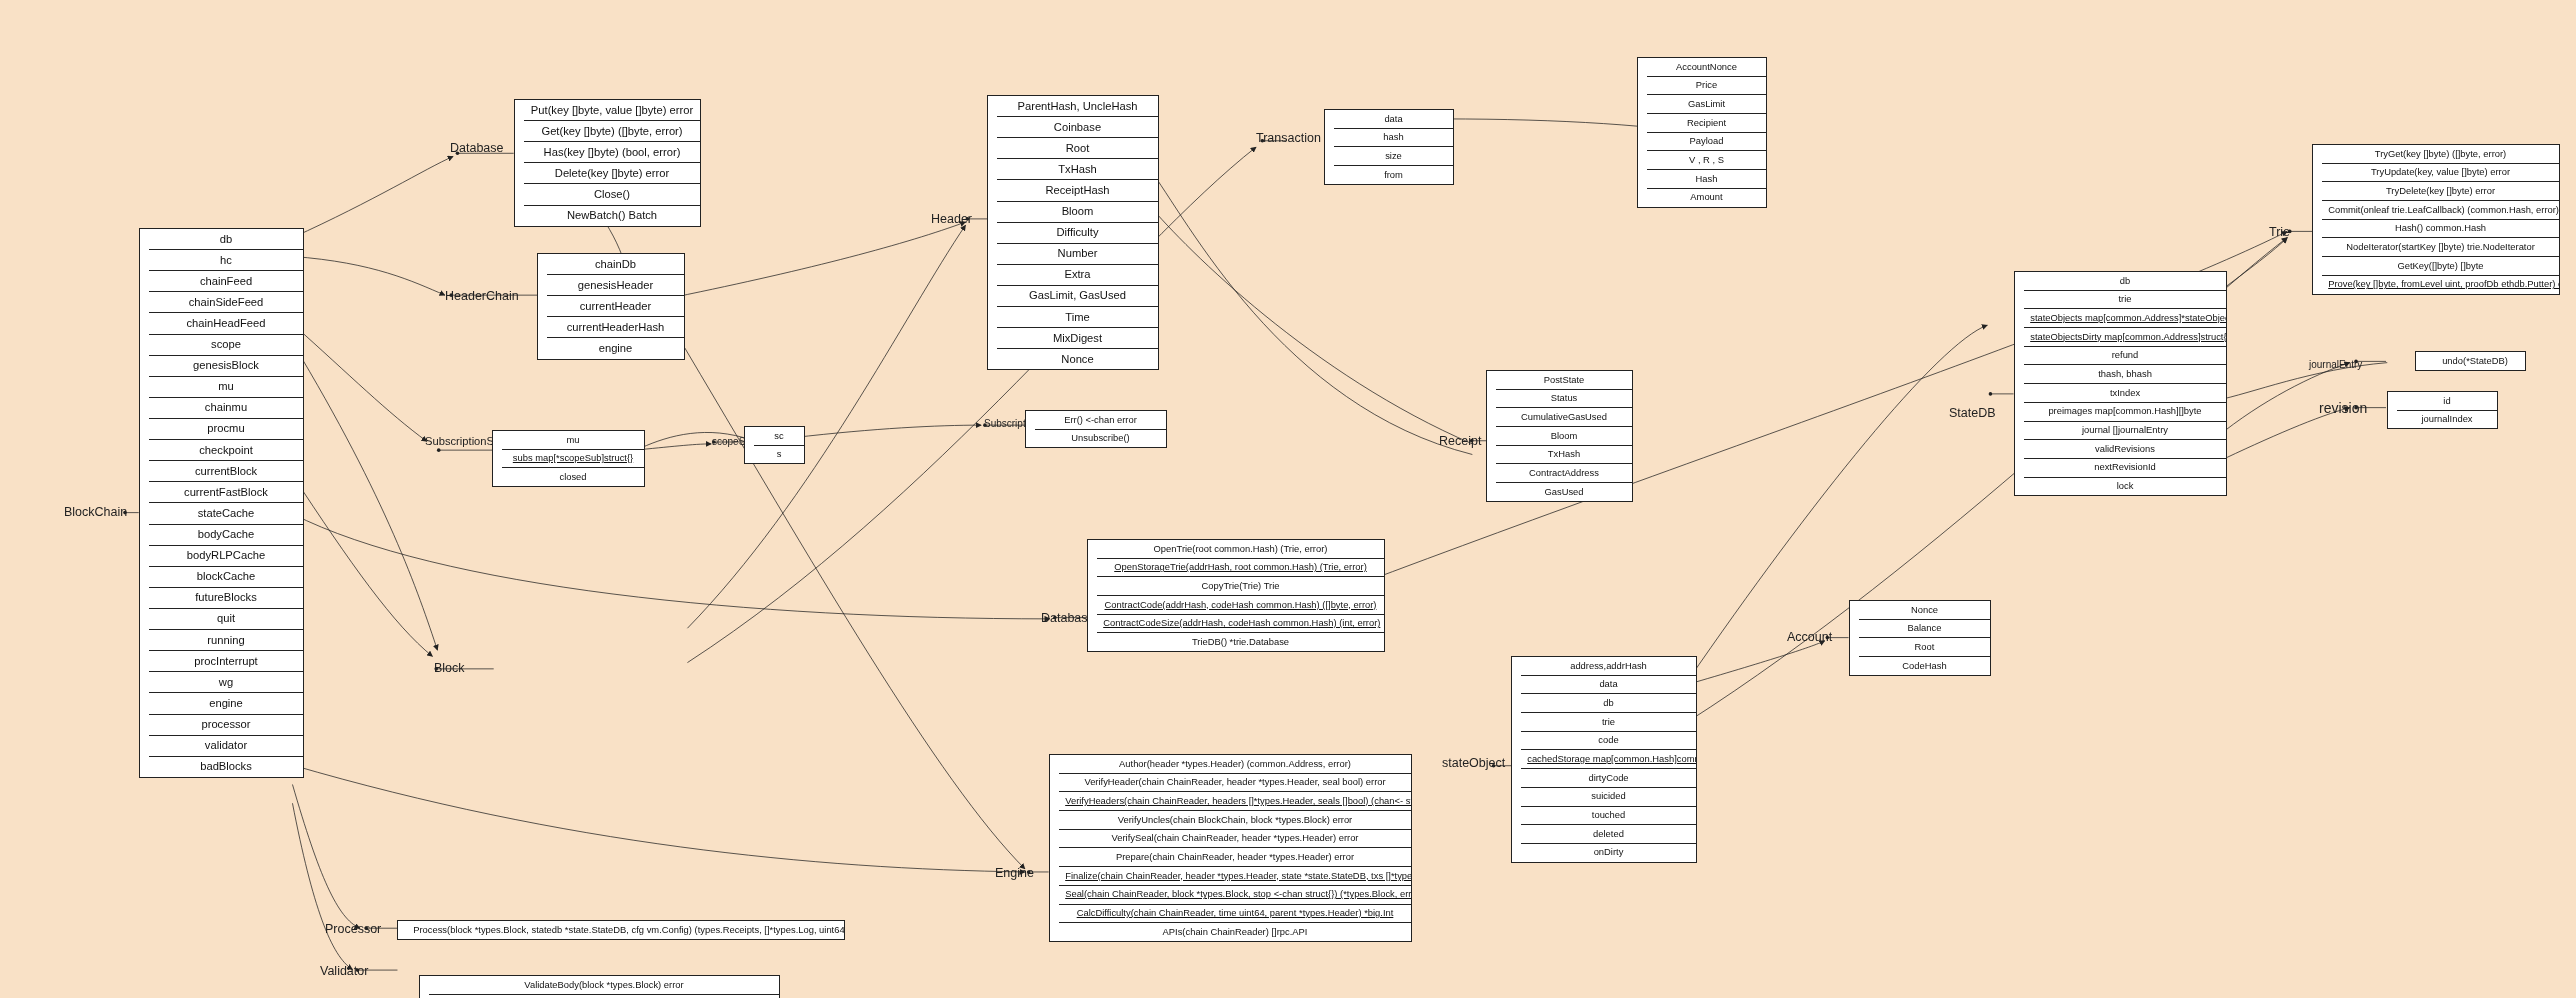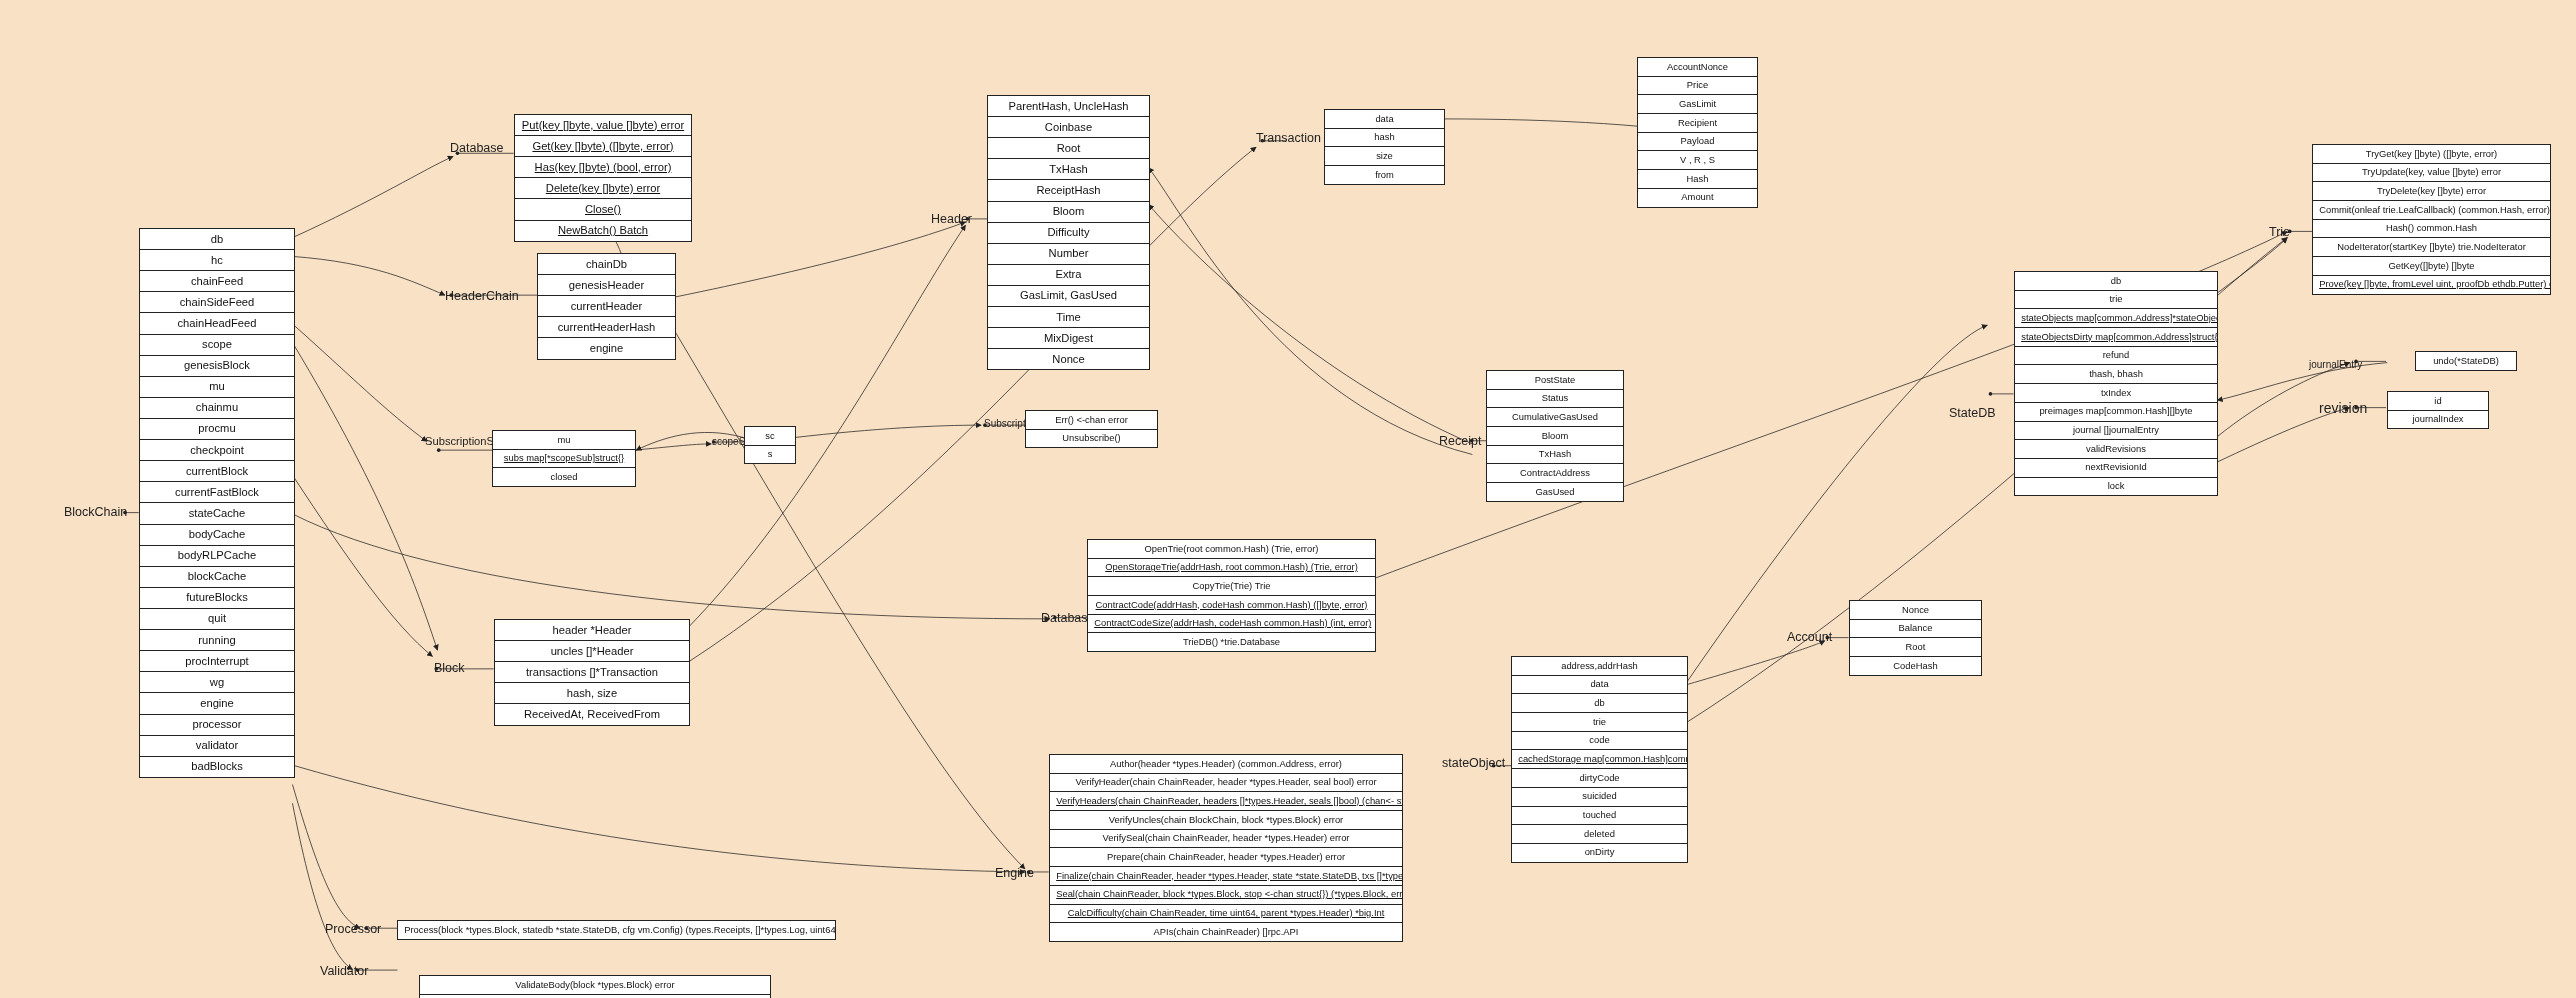--- a/index.html
+++ b/index.html
@@ -29,20 +29,21 @@
   .node-label {
     position: absolute;
     font-size: 12.5px;
     color: #222;
     white-space: nowrap;
   }
   .box {
     position: absolute;
     background: #fff;
     border: 0.6px solid #222;
+    padding-left: 9px;
   }
   .box .row {
     border-bottom: 0.6px solid #222;
     padding: 2.5px 6.2px;
     text-align: center;
     font-size: 11.2px;
     line-height: 1.35;
     white-space: nowrap;
     overflow: hidden;
   }
@@ -190,21 +191,21 @@
     <div class="row">running</div>
     <div class="row">procInterrupt</div>
     <div class="row">wg</div>
     <div class="row">engine</div>
     <div class="row">processor</div>
     <div class="row">validator</div>
     <div class="row">badBlocks</div>
   </div>
 
   <div class="node-label" style="left:450px; top:141px; width:44px;">Database</div>
-  <div class="box" style="left:514px; top:114px; width:176px;text-decoration:underline;">
+  <div class="box" style="left:514px; top:99px; width:176px;">
     <div class="row">Put(key []byte, value []byte) error</div>
     <div class="row">Get(key []byte) ([]byte, error)</div>
     <div class="row">Has(key []byte) (bool, error)</div>
     <div class="row">Delete(key []byte) error</div>
     <div class="row">Close()</div>
     <div class="row">NewBatch() Batch</div>
   </div>
 
   <div class="node-label" style="left:445px; top:289px;">HeaderChain</div>
   <div class="box" style="left:537px; top:253px; width:137px;">
@@ -228,27 +229,20 @@
     <div class="row small">s</div>
   </div>
 
   <div class="node-label" style="left:984px; top:418px; font-size:10px;">Subscription</div>
   <div class="box" style="left:1025px; top:410px; width:131px;">
     <div class="row small">Err() &lt;-chan error</div>
     <div class="row small">Unsubscribe()</div>
   </div>
 
   <div class="node-label" style="left:434px; top:661px;">Block</div>
-  <div class="box" style="left:494px; top:619px; width:194px;">
-    <div class="row">header *Header</div>
-    <div class="row">uncles  []*Header</div>
-    <div class="row">transactions []*Transaction</div>
-    <div class="row">hash,   size</div>
-    <div class="row">ReceivedAt,   ReceivedFrom</div>
-  </div>
 
   <div class="node-label" style="left:931px; top:212px;">Header</div>
   <div class="box" style="left:987px; top:95px; width:161px;">
     <div class="row">ParentHash,   UncleHash</div>
     <div class="row">Coinbase</div>
     <div class="row">Root</div>
     <div class="row">TxHash</div>
     <div class="row">ReceiptHash</div>
     <div class="row">Bloom</div>
     <div class="row">Difficulty</div>

